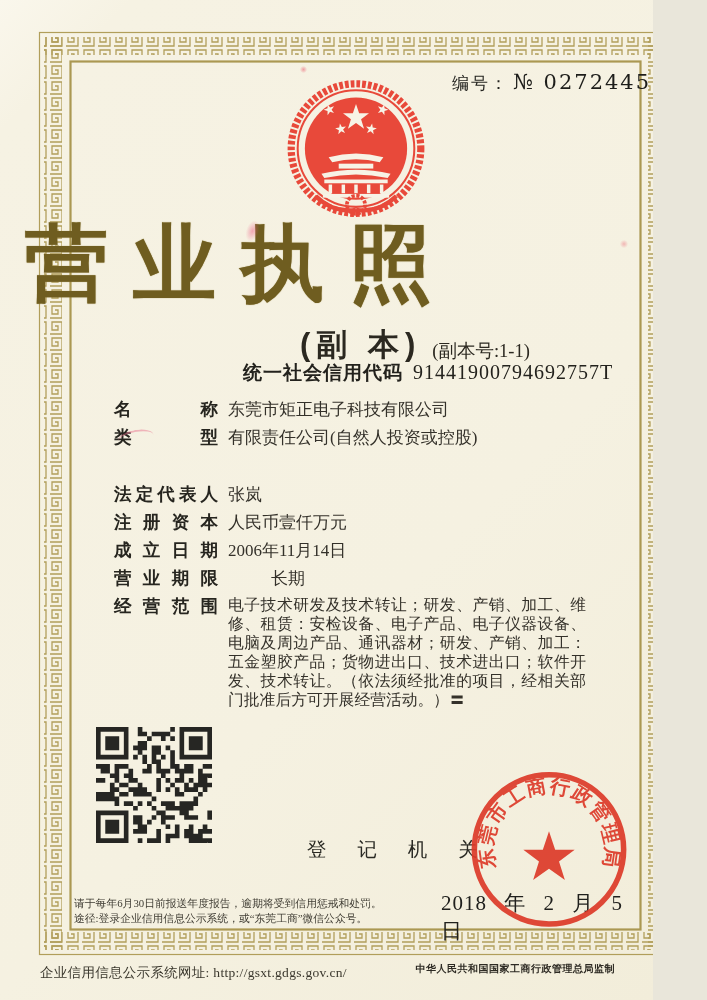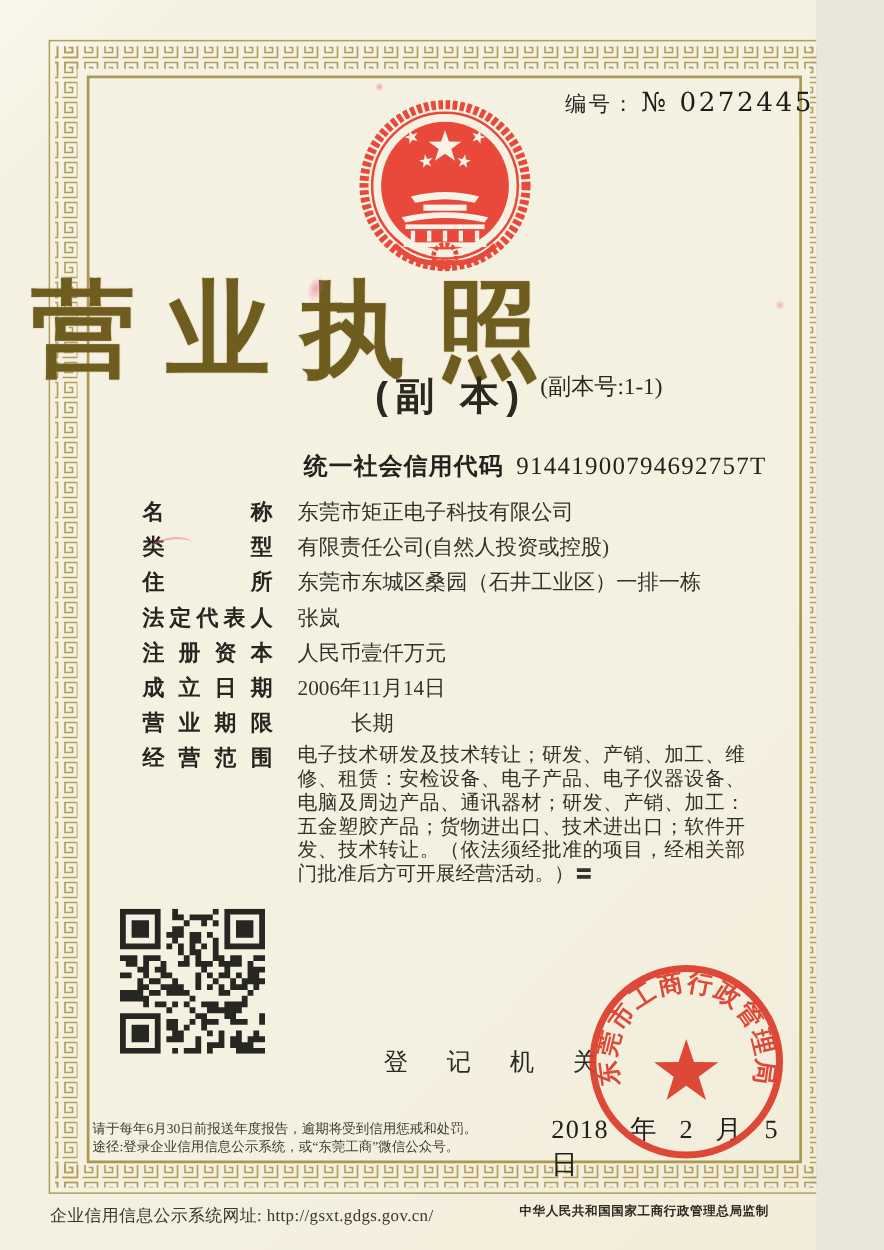--- a/index.html
+++ b/index.html
@@ -19,36 +19,36 @@
   
   .emblem{top:78px;left:283px;width:146px;height:144px;}
 
   
   .main-title{
     top:216px;left:0;width:707px;text-align:left;
     font-family:"Liberation Sans",sans-serif;font-weight:bold;
     font-size:83px;line-height:1.15;letter-spacing:25px;padding-left:25px;box-sizing:border-box;
     color:#6f5d20;text-shadow:0 0 1px #8d7a38;
   }
-  .subtitle-row{top:296px;left:300px;display:flex;gap:11px;}
+  .subtitle-row{top:324px;left:300px;display:flex;align-items:flex-end;gap:11px;}
   .subtitle{font-family:"Liberation Sans",sans-serif;font-weight:bold;font-size:31px;letter-spacing:6px;color:#2b2820;}
   .copy-number{font-size:18.5px;color:#2b2820;padding-bottom:3px;}
 
   
   .credit{top:360px;left:243px;display:flex;align-items:baseline;}
   .credit-label{font-family:"Liberation Sans",sans-serif;font-weight:bold;font-size:19px;letter-spacing:1px;color:#23221d;}
   .credit-value{font-size:20px;letter-spacing:1px;margin-left:10px;color:#23221d;}
 
   
   .row{position:absolute;left:114px;display:flex;align-items:flex-start;}
   .flabel{
     width:104px;flex:0 0 104px;font-size:17.5px;font-weight:600;color:#26251f;
     text-align:justify;text-align-last:justify;line-height:1.2;
   }
-  .fvalue{margin-left:20px;font-size:17px;color:#34312a;width:362px;line-height:1.25;}
+  .fvalue{margin-left:10px;font-size:17px;color:#34312a;width:362px;line-height:1.25;}
   .row-name{top:399px;}  .row-type{top:427px;}  .row-addr{top:455px;}
   .row-legal{top:484px;justify-content:space-between;} .row-capital{top:512px;}.row-estab{top:540px;}
   .row-term{top:568px;gap:43px;}  .row-scope{top:596px;}
   .row-scope .fvalue{width:358px;font-size:15.8px;line-height:18.9px;text-align:justify;}
 
   
   .qr{top:727px;left:96px;width:116px;height:116px;}
 
   
   .reg-label{top:836px;left:307px;font-size:19.5px;letter-spacing:13px;color:#2a2a24;font-weight:500;}
@@ -139,24 +139,20 @@
   </div>
 
   <div class="row row-name">
     <div class="flabel">名称</div>
     <div class="fvalue">东莞市矩正电子科技有限公司</div>
   </div>
   <div class="row row-type">
     <div class="flabel">类型</div>
     <div class="fvalue">有限责任公司(自然人投资或控股)</div>
   </div>
-  <div class="row row-addr">
-    <div class="flabel">住所</div>
-    <div class="fvalue">东莞市东城区桑园（石井工业区）一排一栋</div>
-  </div>
   <div class="row row-legal">
     <div class="flabel">法定代表人</div>
     <div class="fvalue">张岚</div>
   </div>
   <div class="row row-capital">
     <div class="flabel">注册资本</div>
     <div class="fvalue">人民币壹仟万元</div>
   </div>
   <div class="row row-estab">
     <div class="flabel">成立日期</div>

